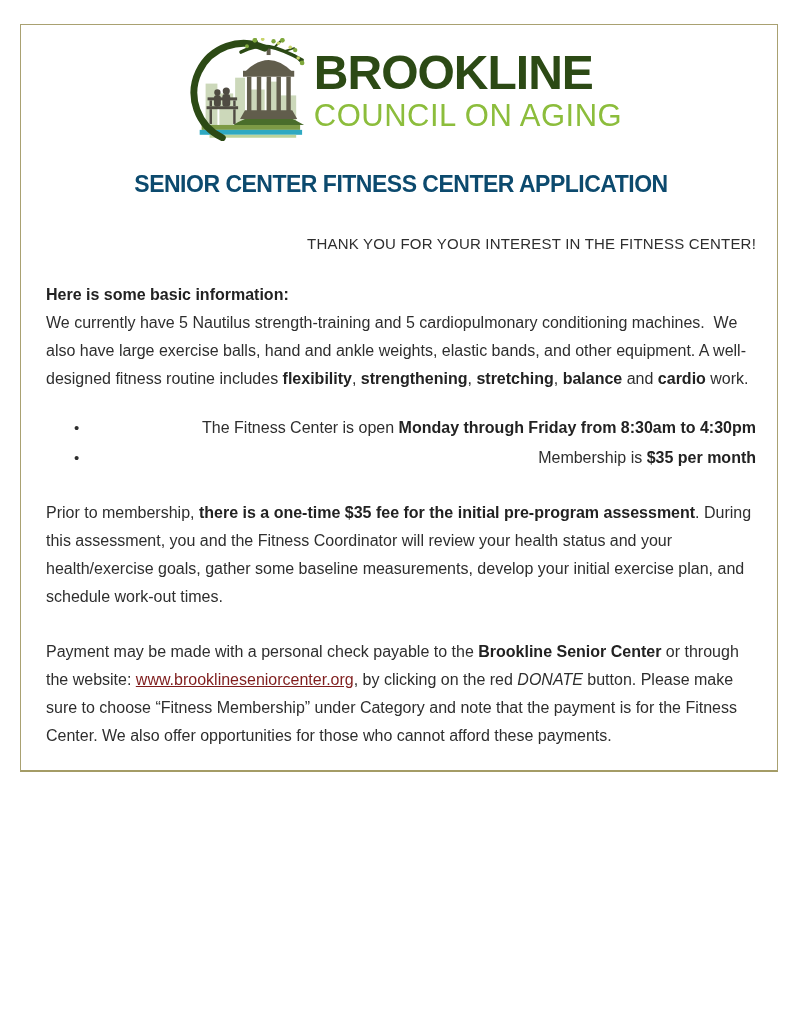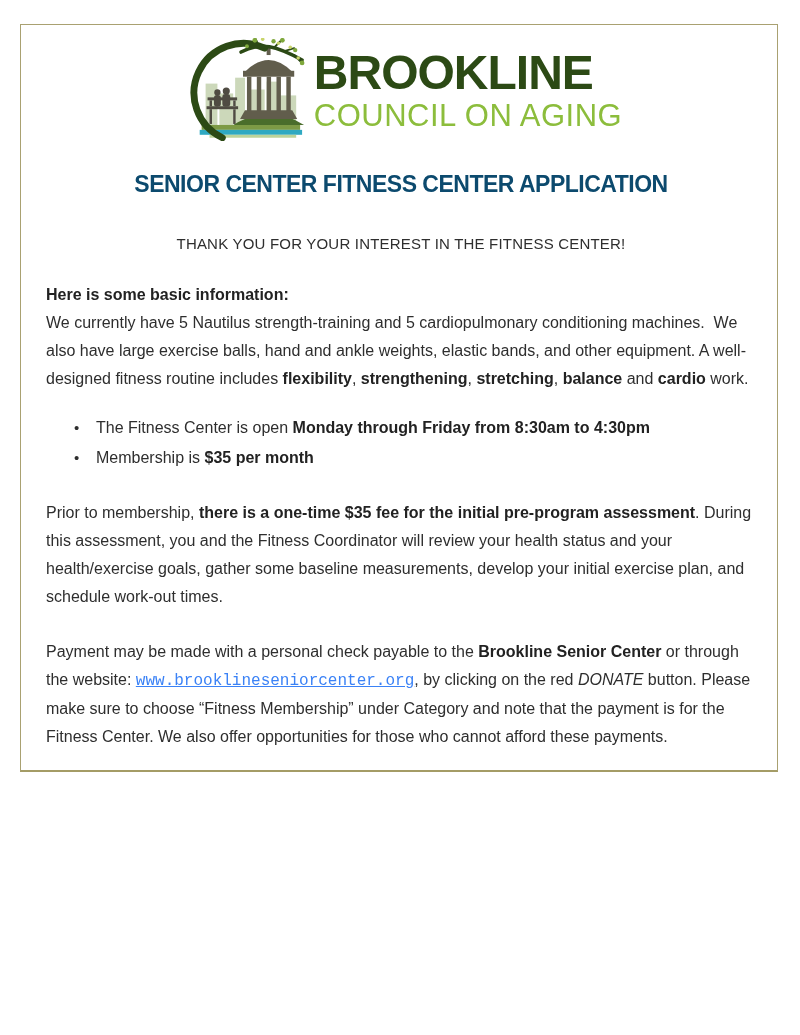--- a/index.html
+++ b/index.html
@@ -12,31 +12,31 @@
     border:1px solid #a9a171;border-bottom:2px solid #a49c66;pointer-events:none;
   }
   .content{position:absolute;left:46px;right:44px;top:0;}
   
   .logo{margin-top:38px;display:flex;justify-content:center;align-items:center;gap:6px;}
   .brand{display:flex;flex-direction:column;line-height:1;}
   .brand-1{font-weight:bold;font-size:48px;color:#2c4a15;letter-spacing:-1px;}
   .brand-2{font-size:31px;color:#8cbd3c;letter-spacing:0.5px;margin-top:3px;font-weight:500;text-align:right;}
   
   .title{margin:30px 0 0 0;text-align:center;font-size:23px;font-weight:bold;color:#0c4a6e;letter-spacing:-0.5px;}
-  .subtitle{margin:37px 0 0 0;text-align:center;font-size:15px;color:#2e2e2e;letter-spacing:0.2px;}
+  .subtitle{margin:37px 0 0 0;text-align:right;font-size:15px;color:#2e2e2e;letter-spacing:0.2px;}
   
   .para{font-size:16px;line-height:28px;margin:0;white-space:pre-wrap;}
   .mt28{margin-top:27px;}
   .intro-heading{margin:29px 0 0 0;font-weight:bold;font-size:16px;line-height:28px;color:#222;}
-  ul.bullets{list-style:none;margin:21px 0 0 0;padding:0 0 0 28px;}
+  ul.bullets{list-style:none;margin:21px 0 0 0;padding:0 0 0 28px;text-align:right;}
   ul.bullets li{position:relative;padding-left:22px;font-size:16px;line-height:28px;margin-bottom:2px;white-space:pre-wrap;}
   ul.bullets li::before{content:"\2022";position:absolute;left:0;top:0;font-size:15px;color:#2e2e2e;}
   .b{font-weight:bold;color:#222;}
   .i{font-style:italic;}
-  a.link{color:#3b82f6;text-decoration:underline;cursor:pointer;font-family:Liberation Mono, monospace;}
+  a.link{color:#7f1d1d;text-decoration:underline;cursor:pointer;}
   
   .footer{
     position:absolute;left:47px;right:46px;top:964px;
     display:flex;justify-content:space-between;align-items:flex-end;
     font-size:14px;color:#4d79a8;
   }
 </style>
 </head>
 <body>
 

